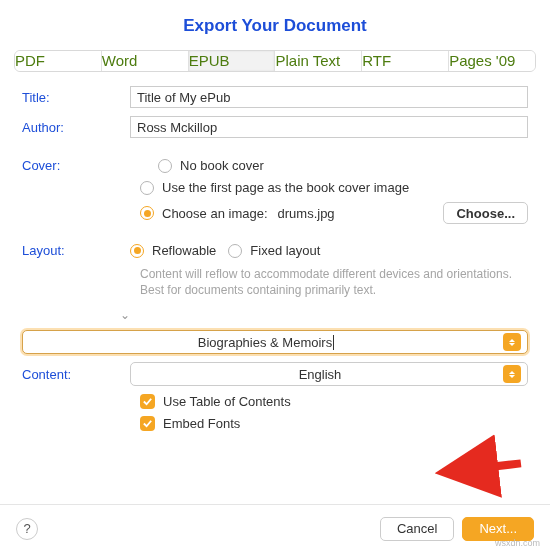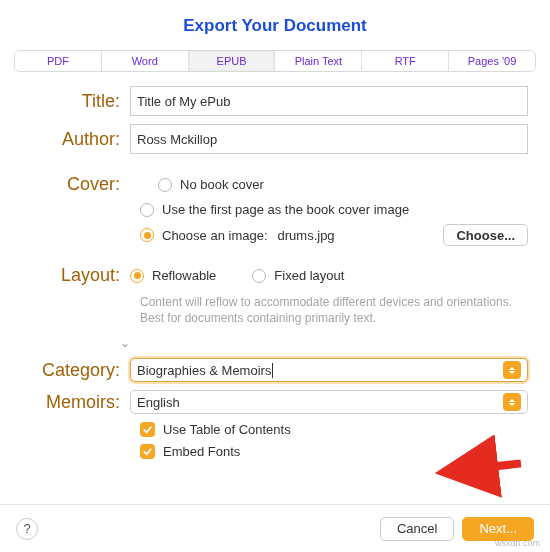--- a/index.html
+++ b/index.html
@@ -23,49 +23,47 @@
     .tabbar {
       display: flex;
       border: 1px solid #d9d9d9;
       border-radius: 6px;
       overflow: hidden;
       height: 22px;
       background: #fafafa;
     }
     .tab {
       flex: 1;
-      text-align: center;
-      font-size: 11px;
+      font-size: 15px;
       line-height: 20px;
-      color: #6d28d9;
+      color: #4d7c0f;
       border-right: 1px solid #e0e0e0;
       background: #fff;
     }
     .tab:last-child { border-right: none; }
     .tab.active {
       background: #f2f2f2;
       box-shadow: inset 0 0 2px rgba(0,0,0,0.1);
     }
     .form { padding: 14px 8px 0 8px; }
     .row {
       display: flex;
       align-items: center;
       margin-bottom: 8px;
     }
     .lbl {
       width: 108px;
-      text-align: right;
       padding-right: 10px;
-      font-size: 18px;
-      color: #a16207;
+      font-size: 13px;
+      color: #1d4ed8;
     }
     .val { flex: 1; display: flex; align-items: center; }
     .textfield {
       flex: 1;
-      height: 30px;
+      height: 22px;
       border: 1px solid #ccc;
       border-radius: 0;
       padding: 2px 6px;
       font-size: 13px;
       color: #333;
       background: #fff;
     }
     .spacer { height: 12px; }
     .radio {
       width: 14px; height: 14px;
@@ -96,21 +94,21 @@
       margin-left: auto;
       height: 22px;
       padding: 0 12px;
       border: 1px solid #ccc;
       border-radius: 5px;
       background: #fff;
       font-size: 13px;
       color: #333;
       font-weight: bold;
     }
-    .layoutopts { display: flex; align-items: center; gap: 36px; }
+    .layoutopts { display: flex; align-items: center; gap: 12px; }
     .helptext {
       font-size: 12px;
       color: #a5a5a5;
       line-height: 1.35;
       padding-left: 118px;
       padding-right: 8px;
       margin-top: 4px;
       margin-bottom: 10px;
     }
     .chev { padding-left: 98px; color: #999; font-size: 12px; margin-bottom: 8px; }
@@ -121,21 +119,21 @@
       border-radius: 5px;
       background: #fff;
       display: flex;
       align-items: center;
       padding: 0 6px;
       position: relative;
     }
     .select.focused {
       box-shadow: 0 0 0 2px rgba(245,166,35,0.35);
     }
-    .select .seltext { flex: 1; font-size: 13px; color: #333; }
+    .select .seltext { flex: 1; font-size: 13px; color: #333; text-align: center; }
     .cursor { border-right: 1px solid #333; margin-left: 1px; height: 15px; }
     .selarrow {
       width: 18px; height: 18px;
       background: #f5a623;
       border-radius: 4px;
       display: flex; flex-direction: column;
       align-items: center; justify-content: center;
       gap: 1px;
     }
     .selarrow::before, .selarrow::after {
@@ -272,28 +270,27 @@
           <span class="radio"></span>
           <span class="optlabel">Fixed layout</span>
         </span>
       </div>
     </div>
     <div class="helptext">Content will reflow to accommodate different devices and orientations. Best for documents containing primarily text.</div>
 
     <div class="chev">⌄</div>
 
     <div class="row">
-      <div class="lbl">Category:</div>
       <div class="select focused">
         <span class="seltext"><span>Biographies &amp; Memoirs</span><span class="cursor"></span></span>
         <span class="selarrow"></span>
       </div>
     </div>
     <div class="row">
-      <div class="lbl">Memoirs:</div>
+      <div class="lbl">Content:</div>
       <div class="select plain">
         <span class="seltext">English</span>
         <span class="selarrow"></span>
       </div>
     </div>
 
     <div class="subrow">
       <span class="checkbox">
         <svg viewBox="0 0 12 12">
             <path d="M2 6 L5 9 L10 3" stroke="#fff" stroke-width="2" fill="none"></path>

